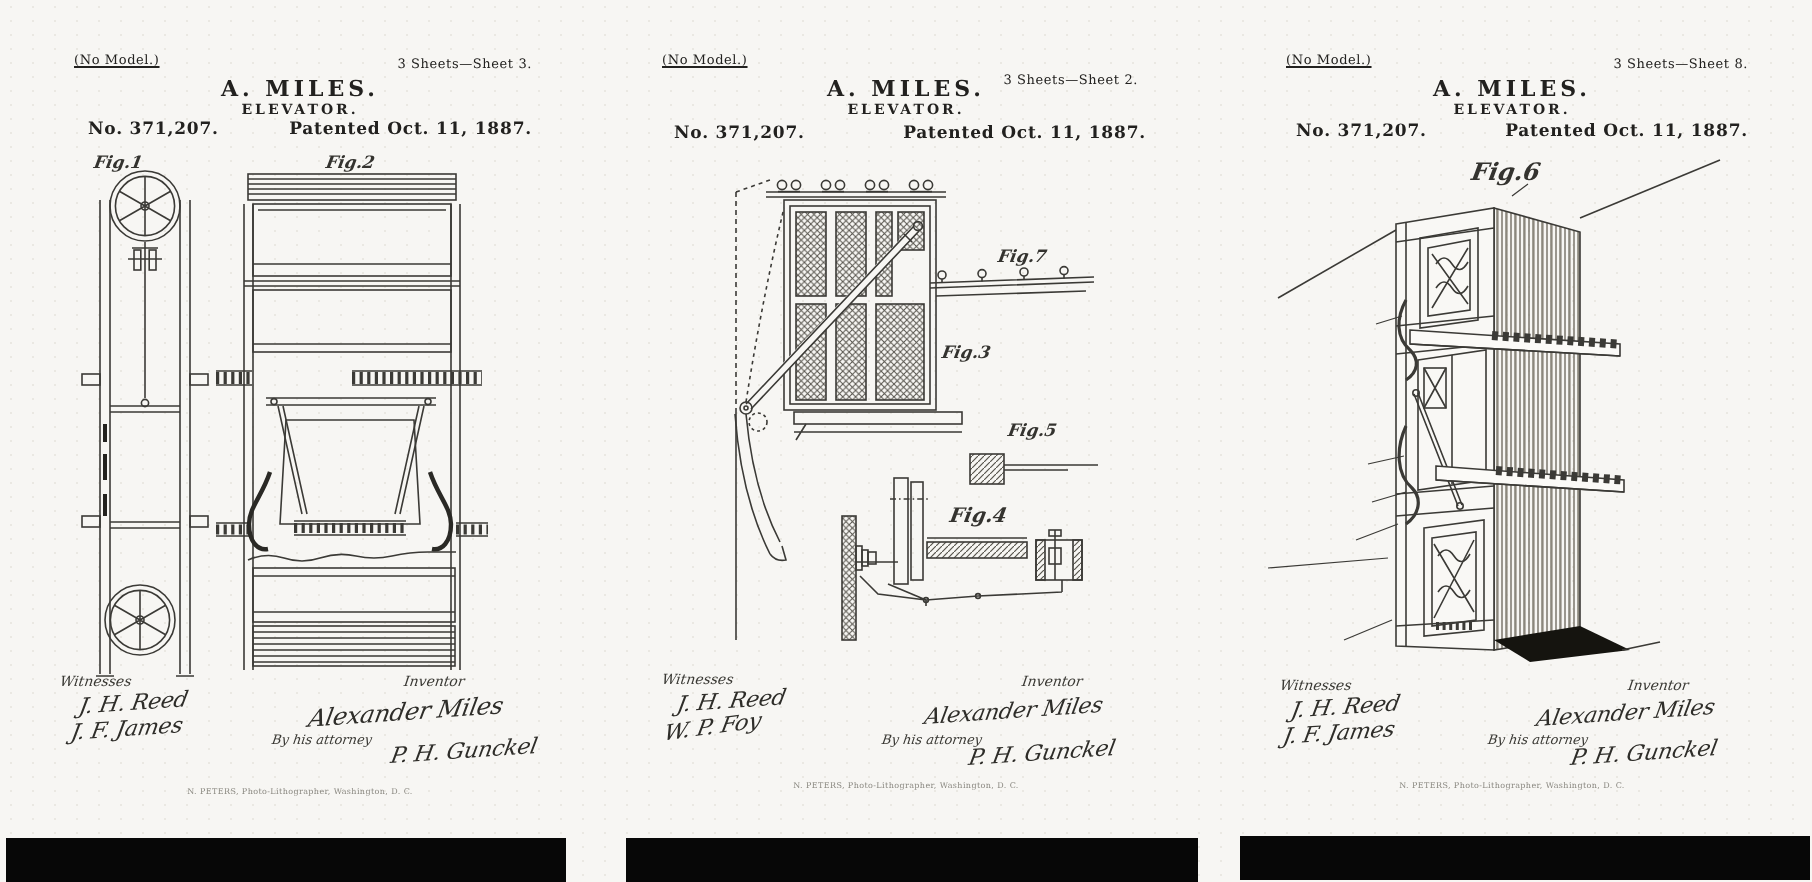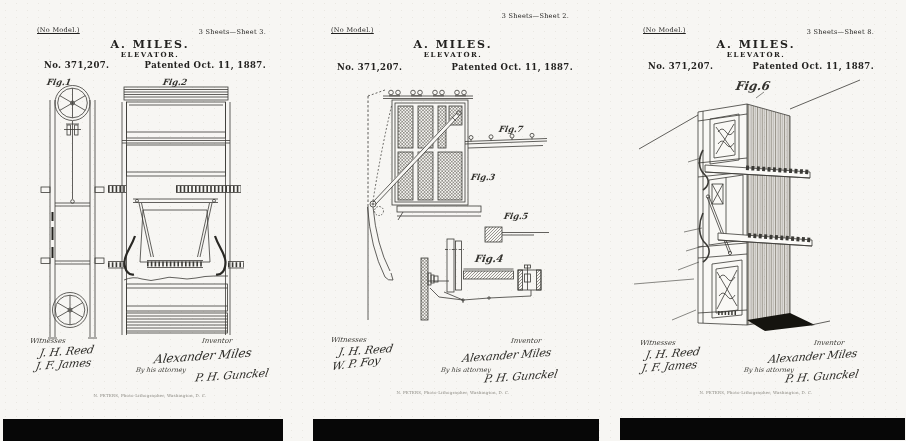--- a/index.html
+++ b/index.html
@@ -108,21 +108,21 @@
     <span class="t small-script" style="left:202px;top:337px">Inventor</span>
     <span class="t script" style="left:155px;top:349px;font-size:12px">Alexander Miles</span>
     <span class="t small-script" style="left:136px;top:366px;font-size:6.5px">By his attorney</span>
     <span class="t script" style="left:196px;top:369px;font-size:11px">P. H. Gunckel</span>
     <div class="t printer" style="left:0;top:393px">N. PETERS, Photo-Lithographer, Washington, D. C.</div>
     <div class="scanbar" style="left:3px;top:419px;width:280px"></div>
   </section>
 
   <section class="sheet" style="left:303px">
     <span class="t nomodel" style="left:28px;top:26px">(No Model.)</span>
-    <span class="t sheetlabel" style="right:34px;top:12px">3 Sheets—Sheet 2.</span>
+    <span class="t sheetlabel" style="right:34px;top:36px">3 Sheets—Sheet 2.</span>
     <div class="t bigname" style="left:0;top:38px">A. MILES.</div>
     <div class="t subtitle" style="left:0;top:50px">ELEVATOR.</div>
     <span class="t patnum" style="left:34px;top:62px">No. 371,207.</span>
     <span class="t patdate" style="right:30px;top:62px">Patented Oct. 11, 1887.</span>
 
     <span class="t figlab" style="left:196px;top:124px">Fig.7</span>
     <span class="t figlab" style="left:168px;top:172px">Fig.3</span>
     <span class="t figlab" style="left:201px;top:211px">Fig.5</span>
     <span class="t figlab bold" style="left:172px;top:253px">Fig.4</span>
 

